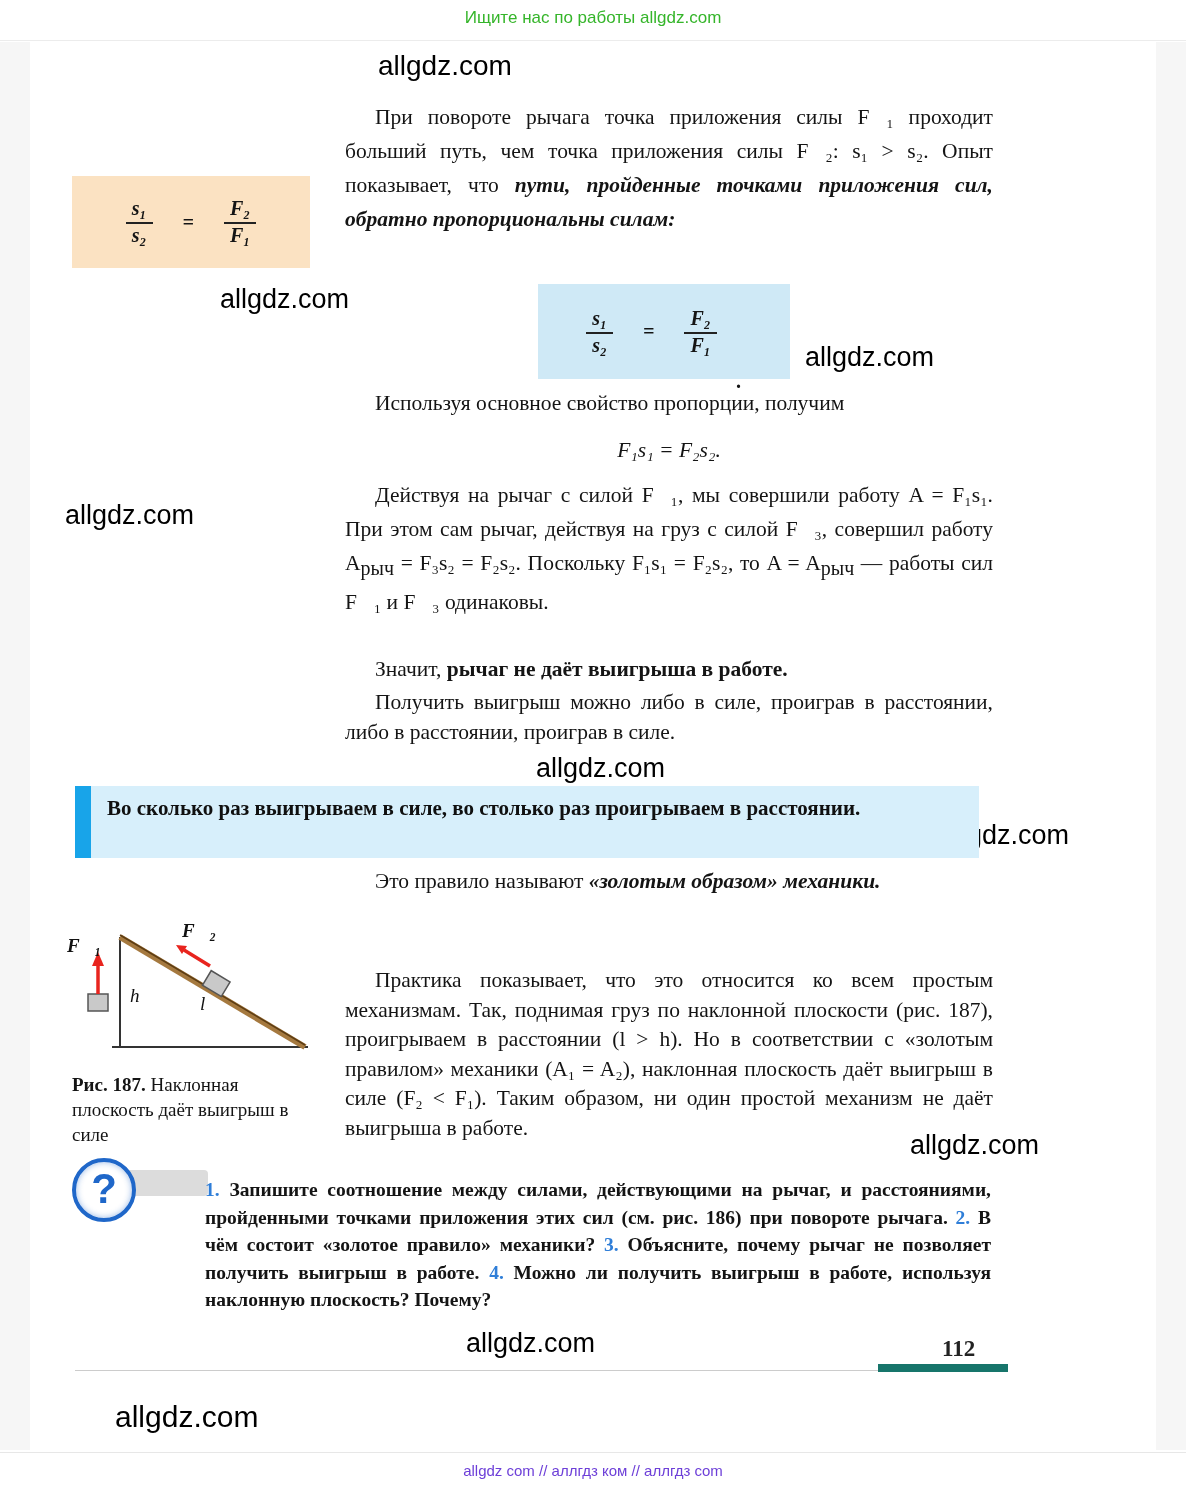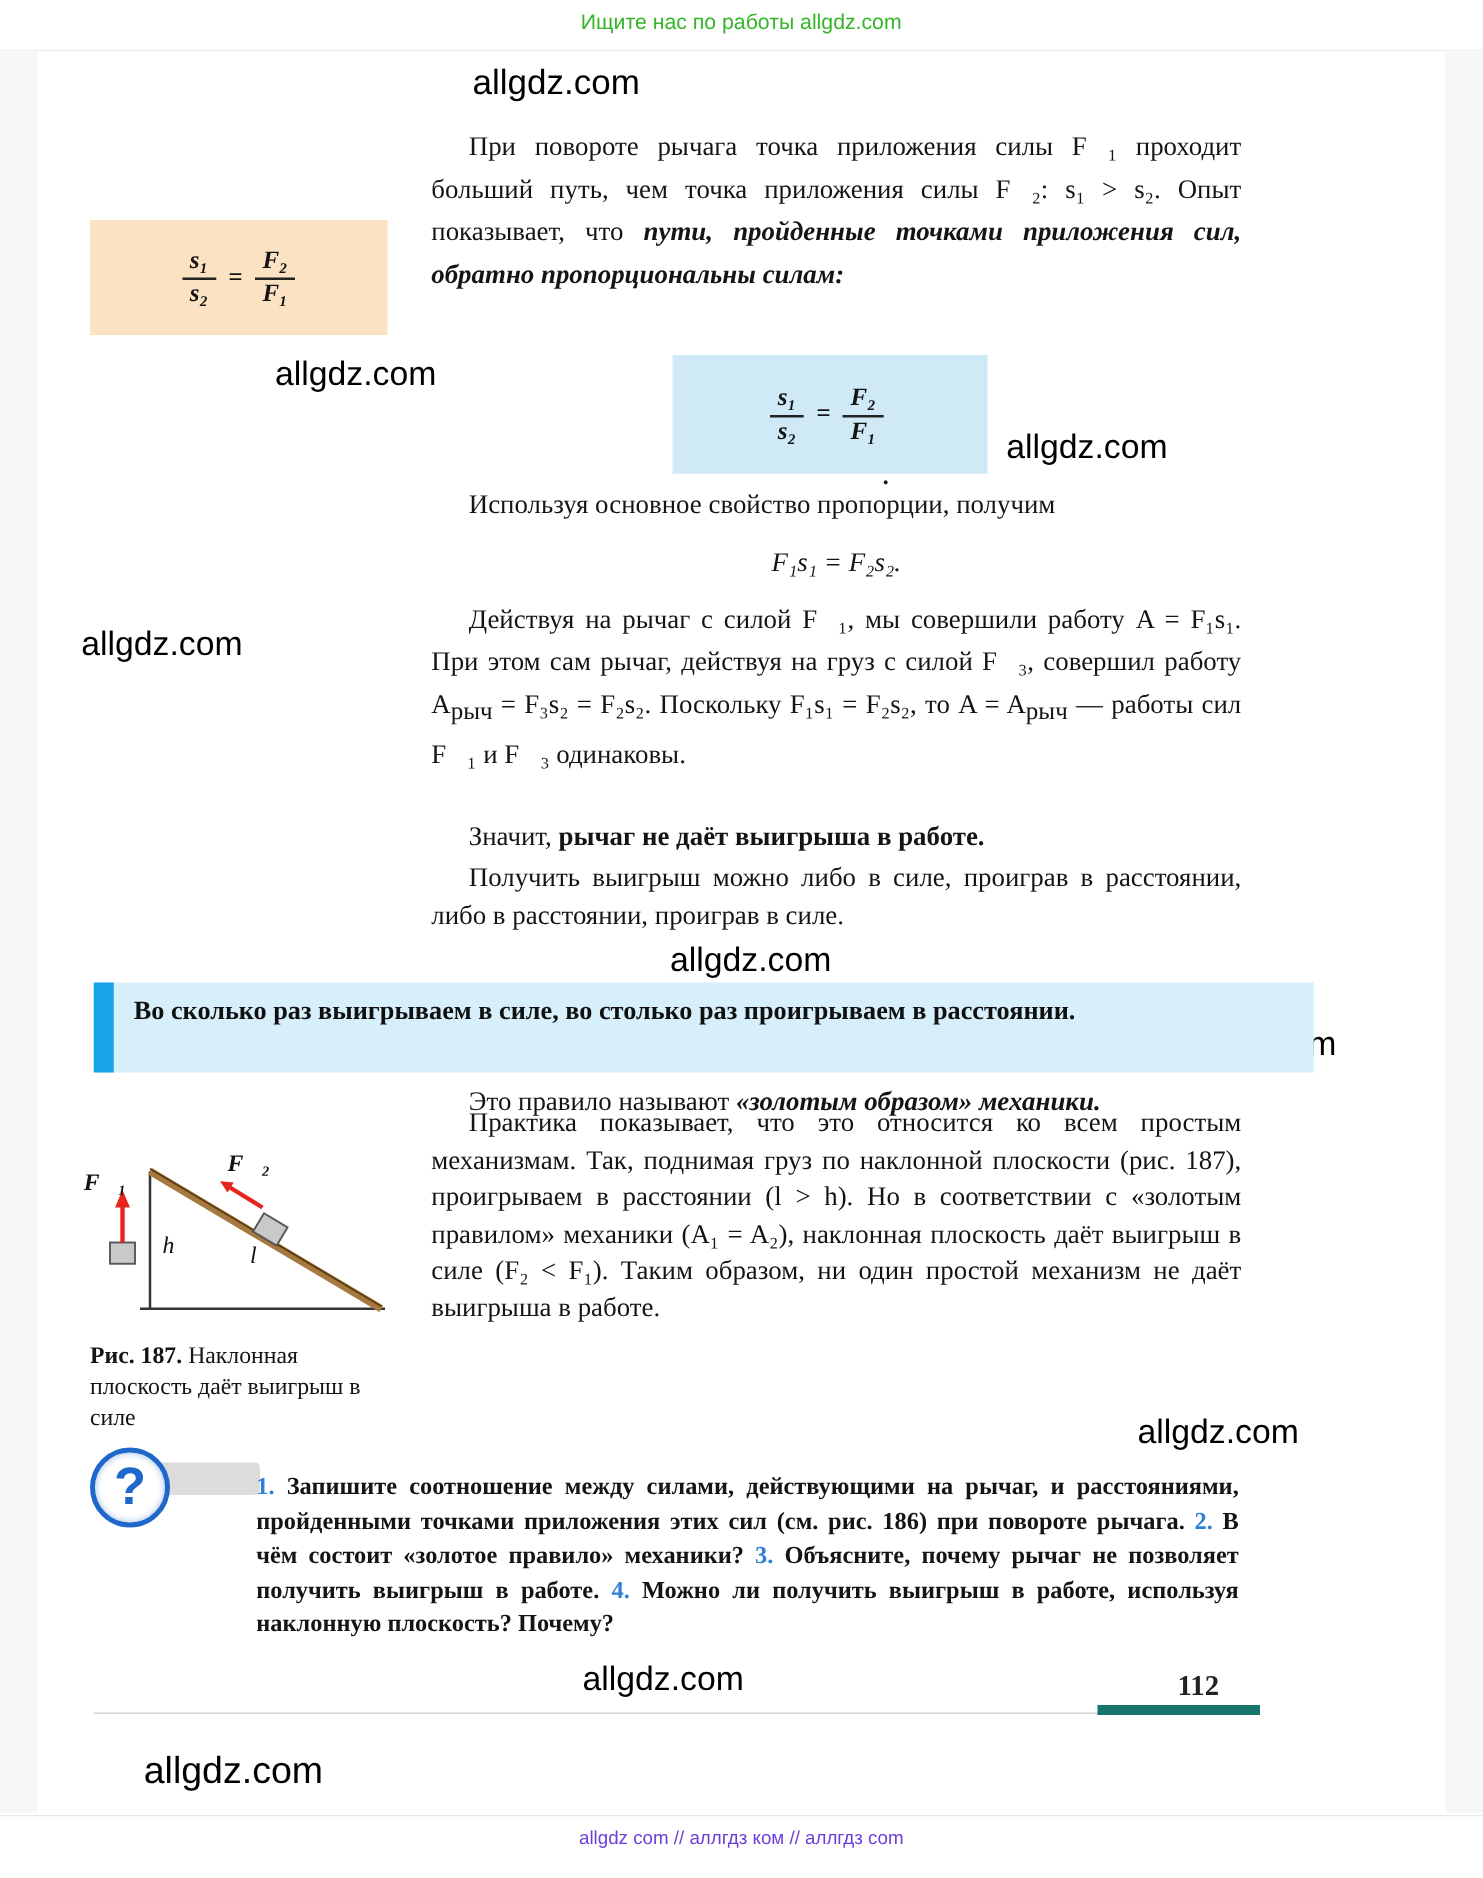--- a/index.html
+++ b/index.html
@@ -21,21 +21,21 @@
 
   
   .wm{
     position:absolute;font-family:"Liberation Sans","DejaVu Sans",sans-serif;
     color:#000;font-size:27px;white-space:nowrap;
   }
 
   
   .formula-box{
     position:absolute;display:flex;align-items:center;justify-content:center;
-    font-style:italic;font-weight:bold;font-size:20px;
+    font-style:italic;font-weight:bold;font-size:20px;gap:20px;
   }
   .box-orange{left:72px;top:176px;width:238px;height:92px;background:#fbe2c2;}
   .box-blue{left:538px;top:284px;width:252px;height:95px;background:#cfe9f6;}
   .frac{display:inline-flex;flex-direction:column;align-items:center;}
   .fr-top{border-bottom:2px solid #222;padding:0 6px 2px;}
   .fr-bot{padding-top:0;}
   .eq{margin:0 10px;}
   .period{align-self:flex-end;transform:translateY(14px);}
 
   
@@ -48,21 +48,21 @@
   .bi{font-style:italic;font-weight:bold;}
   .b{font-weight:bold;}
   .cyr-sub{font-size:20px;}
   .formula-center{
     position:absolute;left:345px;width:648px;text-align:center;
     font-size:21.5px;font-style:italic;margin:0;
   }
 
   
   .callout{
-    position:absolute;left:75px;top:786px;width:976px;min-height:72px;
+    position:absolute;left:75px;top:786px;width:904px;min-height:72px;
     background:#d7effb;display:flex;box-sizing:border-box;
   }
   .callout-bar{width:16px;background:#18a4e9;flex:0 0 16px;}
   .callout-text{
     padding:8px 14px 8px 16px;font-weight:bold;font-size:21px;line-height:28px;
     text-align:justify;color:#101010;
   }
 
   
   .figure-svg{position:absolute;left:62px;top:922px;}
@@ -157,21 +157,21 @@
 
 <p class="para lh29" style="top:688px;"><span>Получить выигрыш можно либо в силе, проиграв в расстоянии, либо в расстоянии, проиграв в силе.</span></p>
 
 <div class="callout">
   <div class="callout-bar"></div>
   <div class="callout-text">Во сколько раз выигрываем в силе, во столько раз проигрываем в расстоянии.</div>
 </div>
 
 <p class="para lh30" style="top:866px;"><span>Это правило называют </span><span class="bi">«золотым образом» механики.</span></p>
 
-<p class="para lh29" style="top:884px;"><span>Практика показывает, что это относится ко всем простым механизмам. Так, поднимая груз по наклонной плоскости (рис. 187), проигрываем в расстоянии (l &gt; h). Но в соответствии с «золотым правилом» механики (A₁ = A₂), наклонная плоскость даёт выигрыш в силе (F₂ &lt; F₁). Таким образом, ни один простой механизм не даёт выигрыша в работе.</span></p>
+<p class="para lh29" style="top:966px;"><span>Практика показывает, что это относится ко всем простым механизмам. Так, поднимая груз по наклонной плоскости (рис. 187), проигрываем в расстоянии (l &gt; h). Но в соответствии с «золотым правилом» механики (A₁ = A₂), наклонная плоскость даёт выигрыш в силе (F₂ &lt; F₁). Таким образом, ни один простой механизм не даёт выигрыша в работе.</span></p>
 
 <svg class="figure-svg" width="256" height="140" viewBox="0 0 256 140">
   <line x1="58" y1="15" x2="58" y2="125" stroke="#333" stroke-width="2"></line>
   <line x1="50" y1="125" x2="246" y2="125" stroke="#333" stroke-width="2"></line>
   <line x1="58" y1="15" x2="243" y2="125" stroke="#a5793f" stroke-width="6"></line>
   <line x1="58" y1="13" x2="243" y2="123" stroke="#5d3d14" stroke-width="1.5"></line>
 
   <rect x="26" y="72" width="20" height="17" fill="#c9c9c9" stroke="#555" stroke-width="1.5"></rect>
   <line x1="36" y1="72" x2="36" y2="42" stroke="#e8241e" stroke-width="3.5"></line>
   <polygon points="36,30 30,44 42,44" fill="#e8241e"></polygon>

